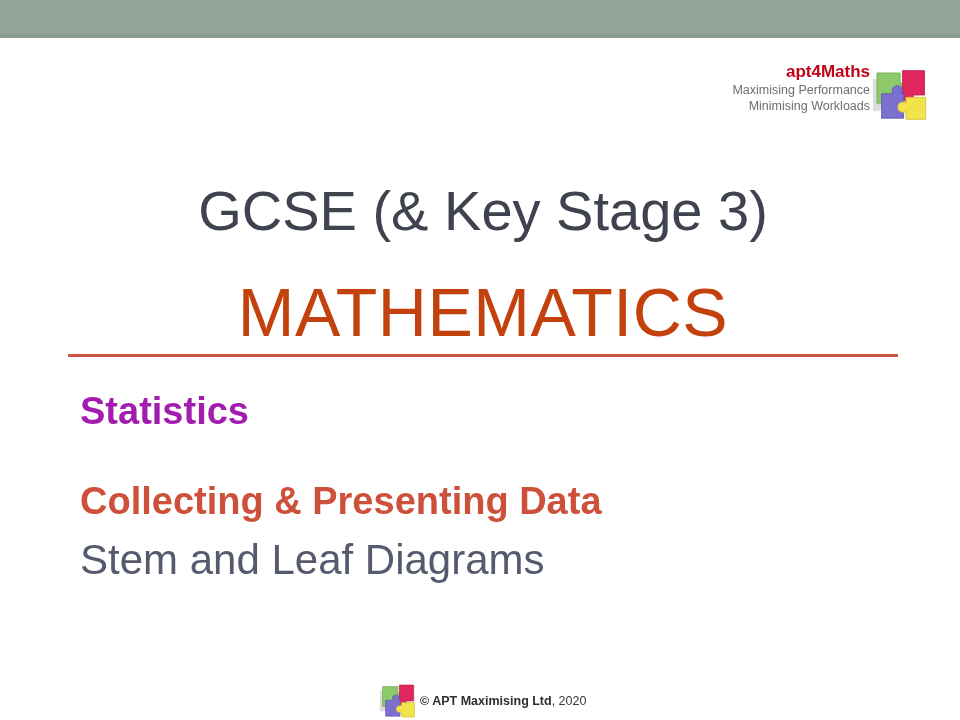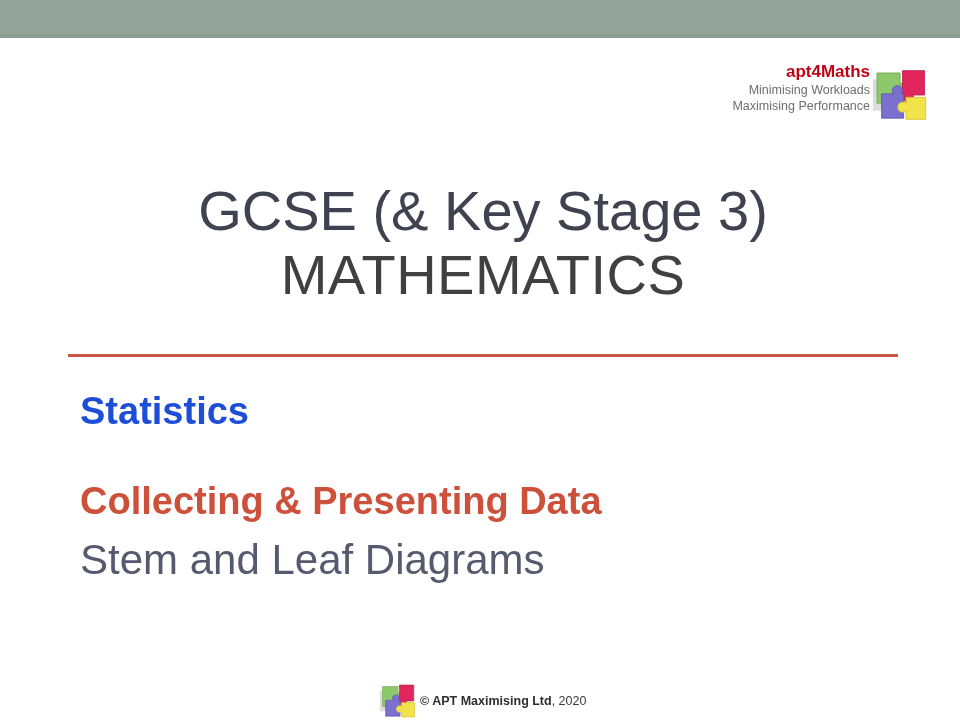--- a/index.html
+++ b/index.html
@@ -95,25 +95,26 @@
     width: 830px;
     text-align: center;
   }
   .title-line1 {
     font-size: 56px;
     color: #3f424f;
     line-height: 66px;
     white-space: nowrap;
   }
   .title-line2 {
-    font-size: 56px;
-    color: #404040;
+    font-size: 68px;
+    color: #c2410c;
     line-height: 62px;
     letter-spacing: 0.5px;
     white-space: nowrap;
+    margin-top: 37px;
   }
 
   
   .divider {
     position: absolute;
     left: 68px;
     top: 354px;
     width: 830px;
     height: 3px;
     background: #cc5544;
@@ -122,21 +123,21 @@
   
   .body-block {
     position: absolute;
     left: 80px;
     top: 388px;
     width: 820px;
   }
   .line-statistics {
     font-size: 38px;
     font-weight: bold;
-    color: #1d4ed8;
+    color: #a21caf;
     line-height: 46px;
     margin: 0 0 44px 0;
   }
   .line-topic {
     font-size: 38px;
     font-weight: bold;
     color: #cd503a;
     line-height: 46px;
     margin: 0 0 14px 0;
   }
@@ -170,22 +171,22 @@
 <body>
 
 <div id="slide">
 
   <div class="top-bar"></div>
   <div class="top-bar-stripe"></div>
 
   <div class="brand">
     <div class="brand-text">
       <div class="brand-name">apt4Maths</div>
+      <div class="brand-tag">Maximising Performance</div>
       <div class="brand-tag">Minimising Workloads</div>
-      <div class="brand-tag">Maximising Performance</div>
     </div>
 
     <svg class="puzzle puzzle-header" viewBox="0 0 100 100">
 
       <g transform="translate(-9,9)" opacity="0.35">
         <path d="M14,14 L56,14 L56,34 C62,30 70,33 70,41 C70,49 62,52 56,48 L56,68 L14,68 Z" fill="#9a9a9a"></path>
       </g>
 
       <path d="M12,12 L52,12 L52,31 C58,27 66,30 66,38 C66,46 58,49 52,45 L52,64 L12,64 Z" fill="#8cc96b" stroke="#6aa84f" stroke-width="1.4"></path>
 

